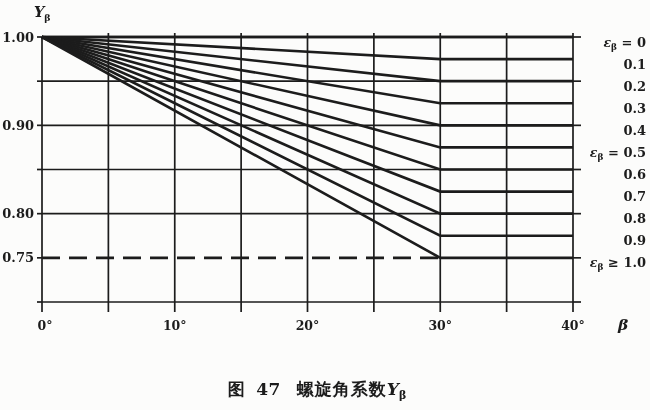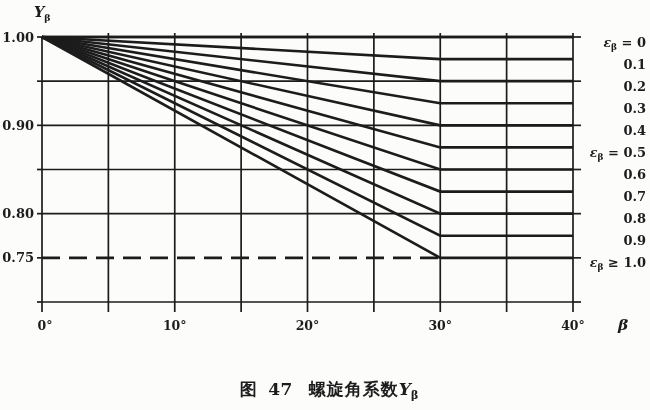--- a/index.html
+++ b/index.html
@@ -11,21 +11,21 @@
     overflow:hidden;
   }
   .figure{position:relative;width:650px;height:410px;}
   svg text{
     font-family:"DejaVu Serif","Liberation Serif",serif;
     fill:#1c1c1c;
     font-weight:600;
   }
   .caption{
     position:absolute;
-    top:378px;left:16px;width:626px;
+    top:378px;left:4px;width:626px;
     text-align:center;
     font-size:17px;
     font-weight:600;
     letter-spacing:0.5px;
     color:#1c1c1c;
   }
   .caption .num{margin-left:11px;}
   .caption .ttl{margin-left:16px;letter-spacing:1px;}
   .caption .sym{font-style:italic;letter-spacing:0;}
   .caption sub{font-size:11px;font-style:normal;}

